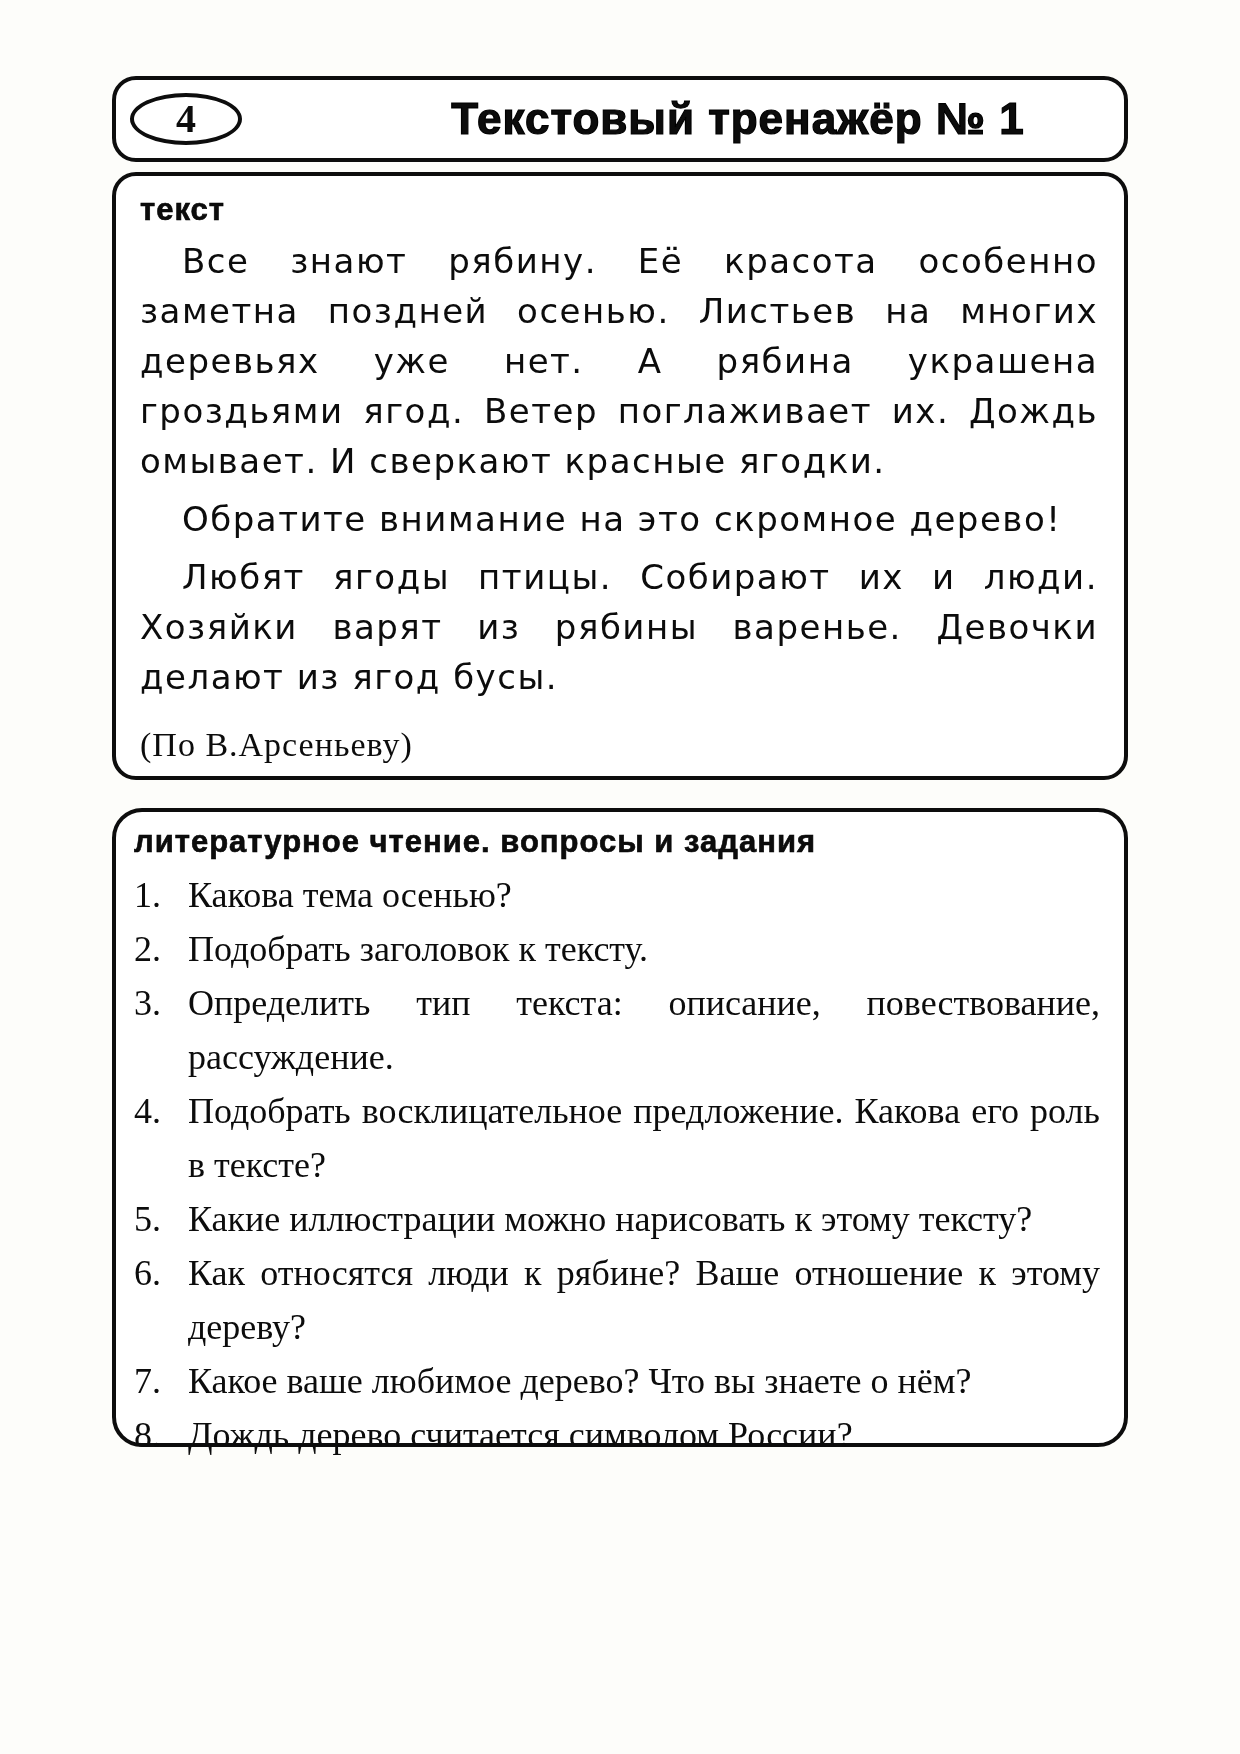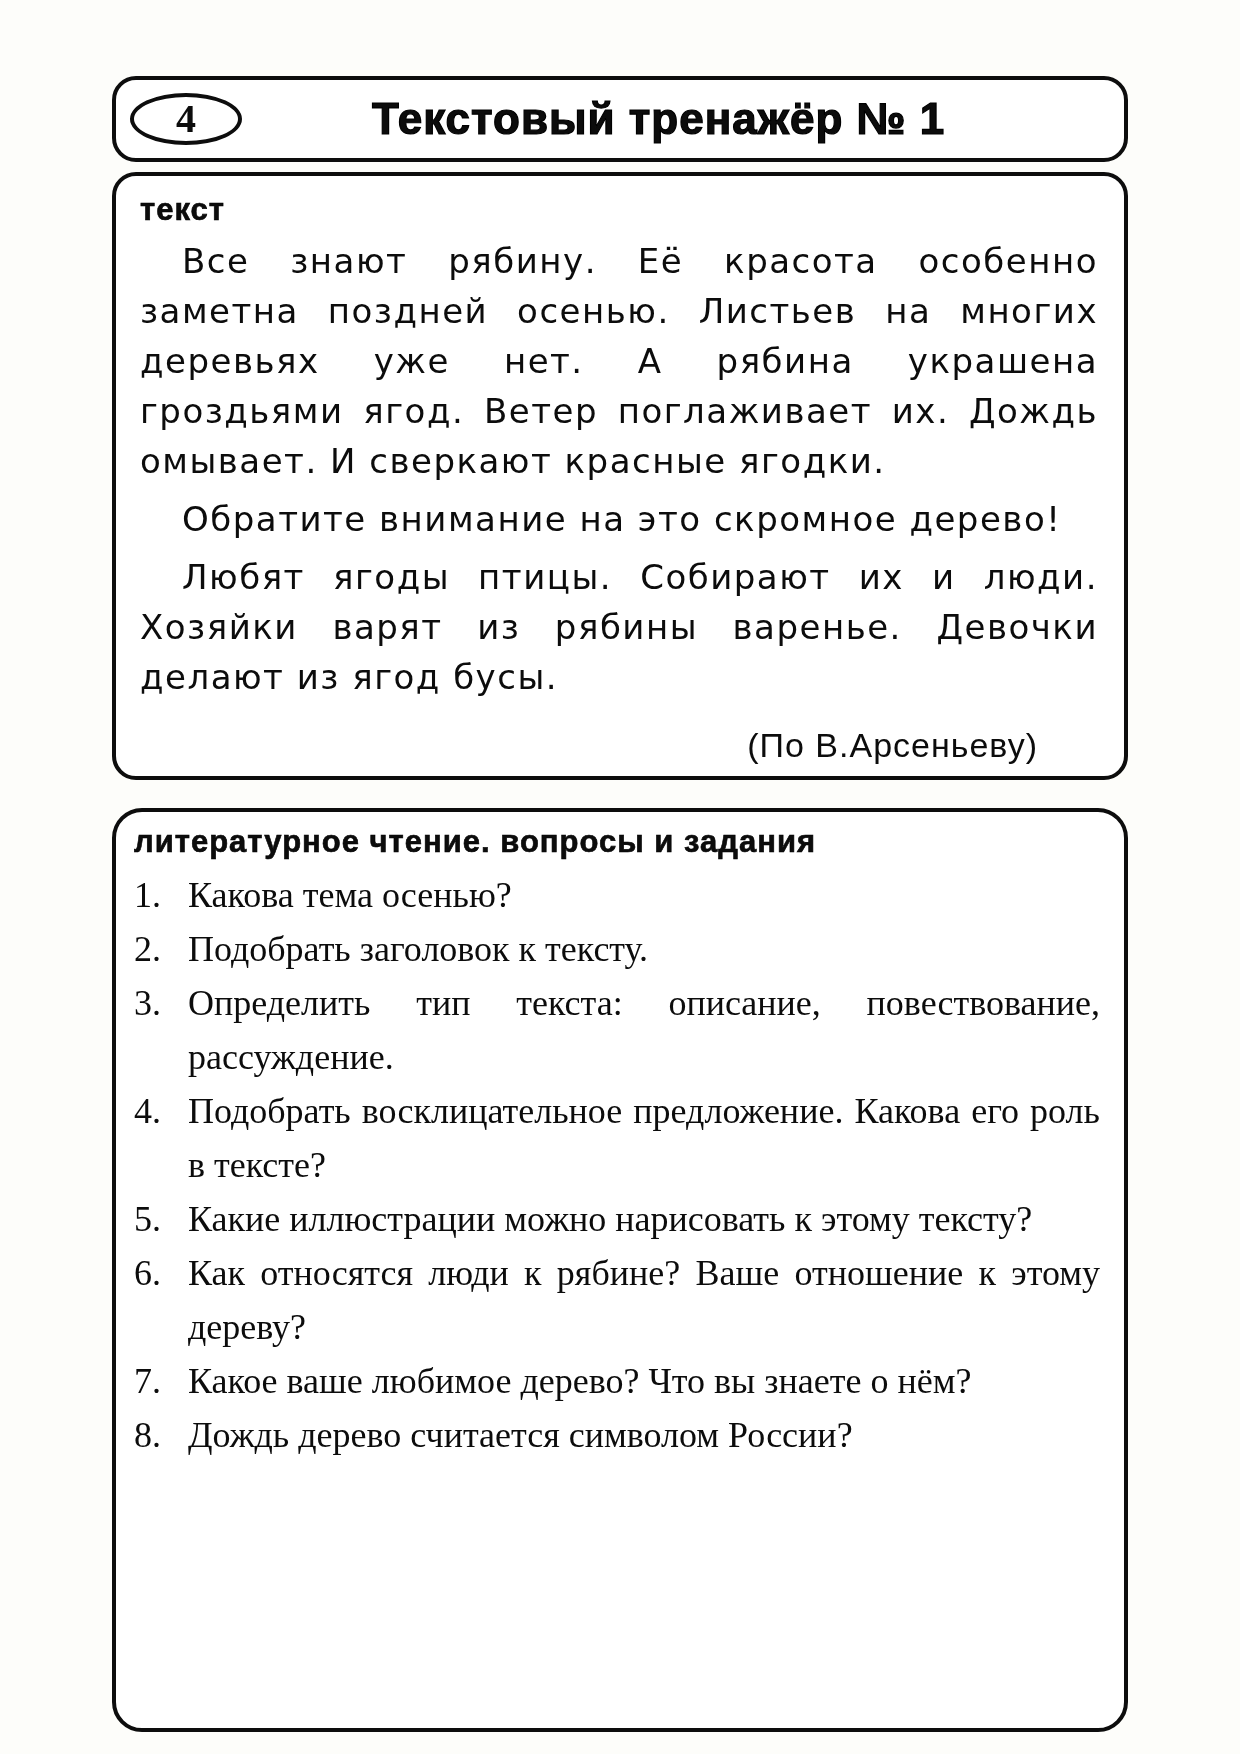--- a/index.html
+++ b/index.html
@@ -45,20 +45,21 @@
     background: #ffffff;
   }
   .page-number-badge span {
     font-family: "Liberation Serif", serif;
     font-size: 40px;
     font-weight: bold;
     line-height: 1;
   }
   .page-title {
     flex: 1;
+    text-align: center;
     padding-left: 130px;
     padding-right: 20px;
     font-family: "Liberation Sans", sans-serif;
     font-size: 44px;
     font-weight: bold;
     letter-spacing: 1px;
     -webkit-text-stroke: 1.2px #000;
     white-space: nowrap;
   }
 
@@ -87,33 +88,33 @@
     font-family: "DejaVu Sans", sans-serif;
     font-size: 34px;
     line-height: 50px;
     letter-spacing: 1.5px;
     text-align: justify;
     text-indent: 42px;
   }
   .attribution {
     margin-top: 24px;
     padding-right: 60px;
-    font-family: Liberation Sans, sans-serif;
+    font-family: Liberation Serif, serif;
     font-size: 34px;
     letter-spacing: 1px;
-    text-align: right;
+    text-align: left;
   }
 
   
   .qbox {
     position: absolute;
     left: 112px;
     top: 808px;
     width: 1016px;
-    height: 924px;
+    height: 639px;
     border: 4px solid #0d0d0d;
     border-radius: 30px;
     background: #ffffff;
     box-sizing: border-box;
     padding: 12px 24px 0 18px;
   }
   .qlist {
     margin-top: 8px;
   }
   .question-item {

